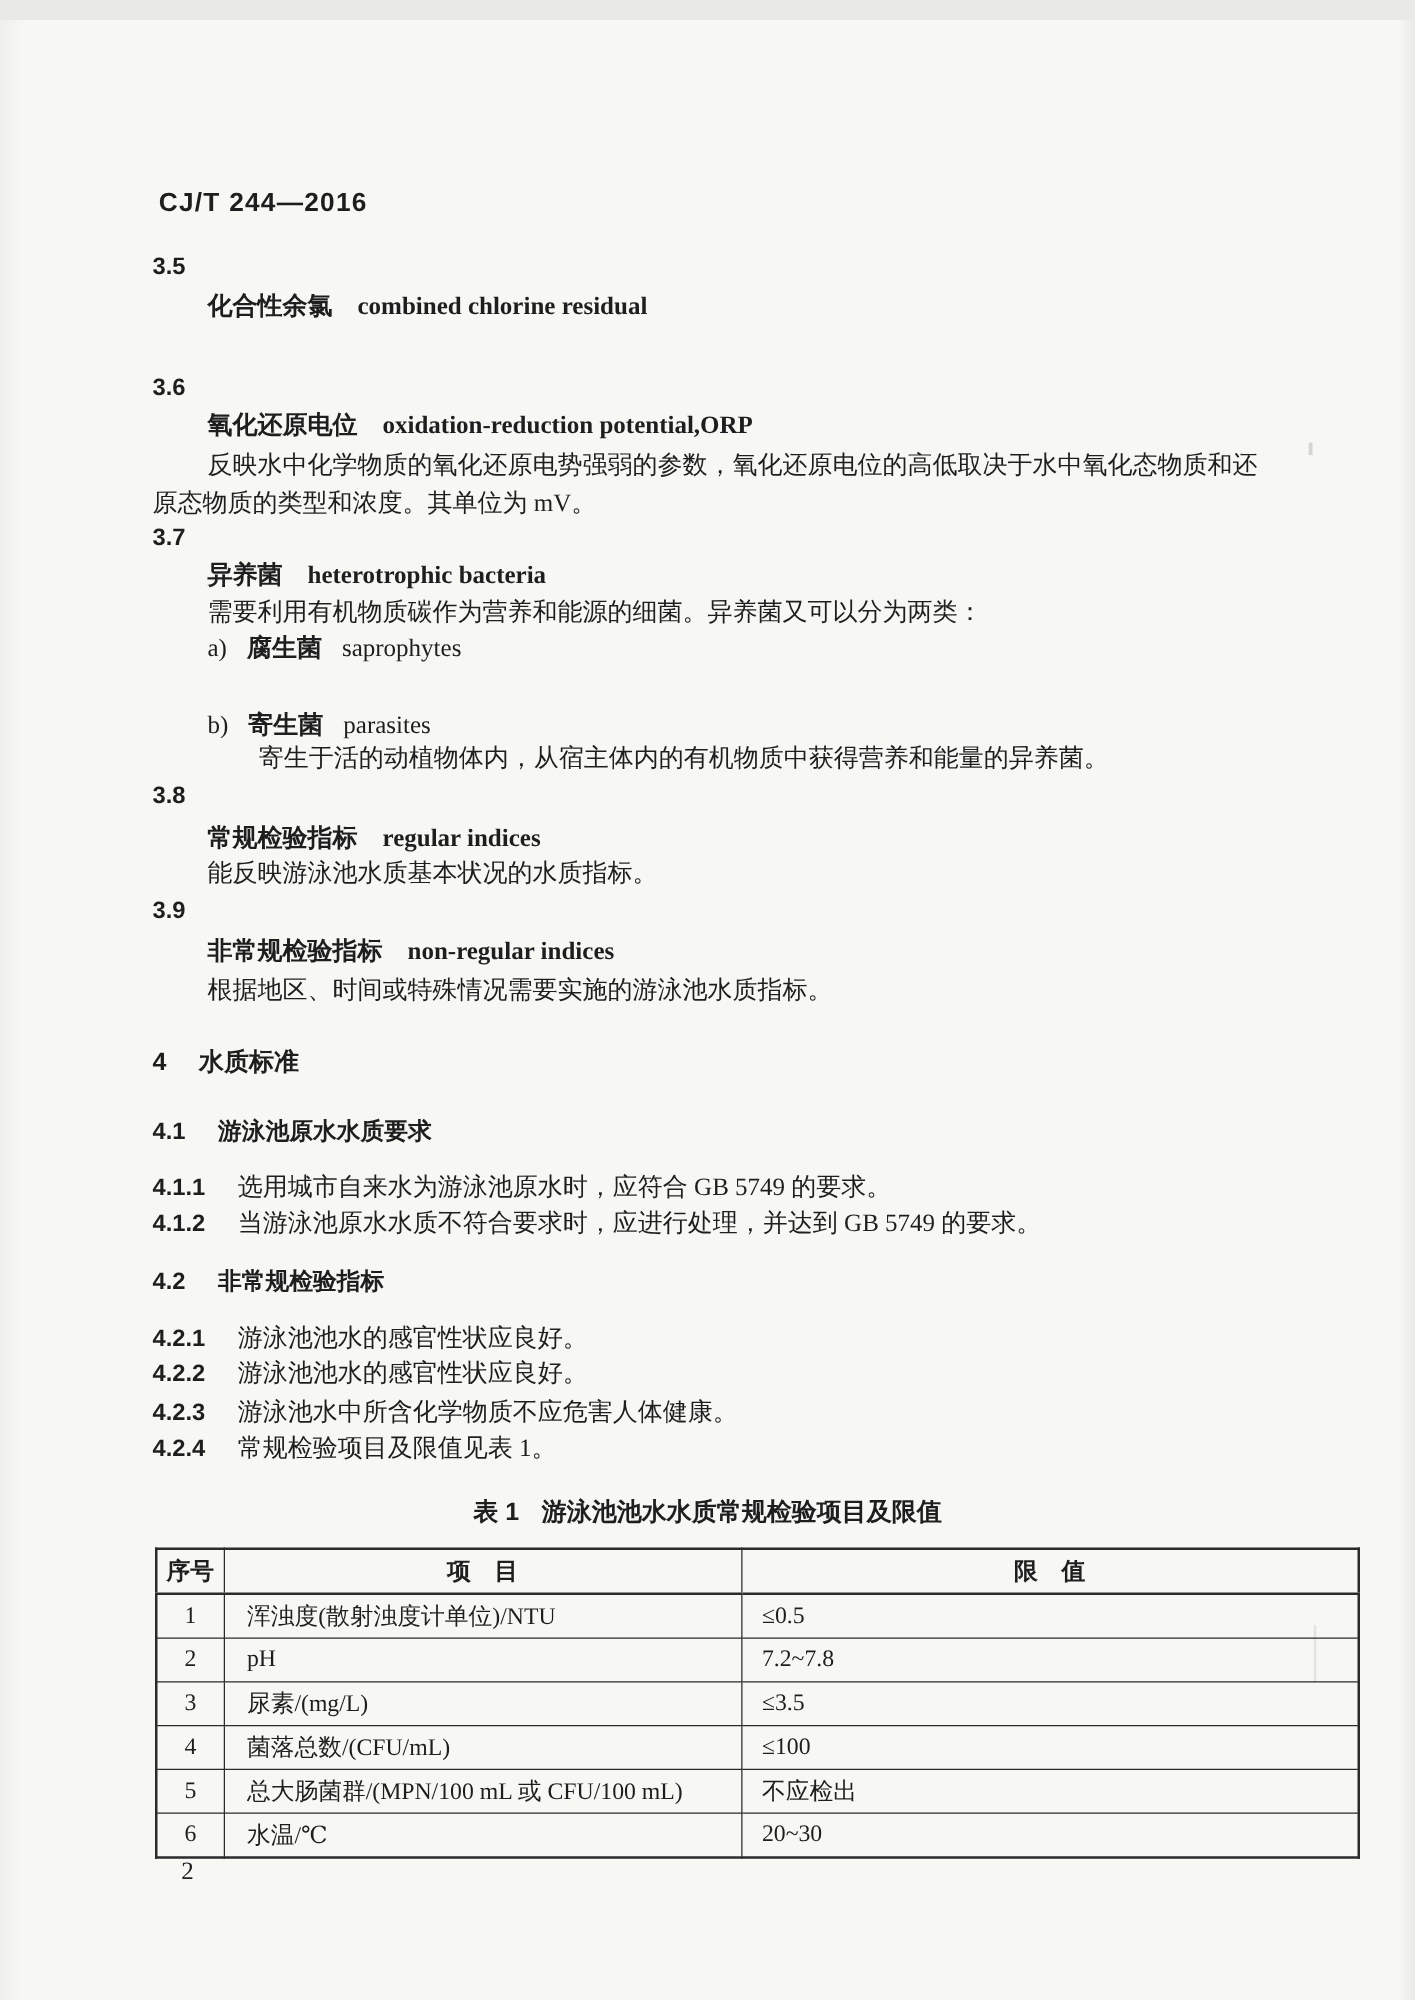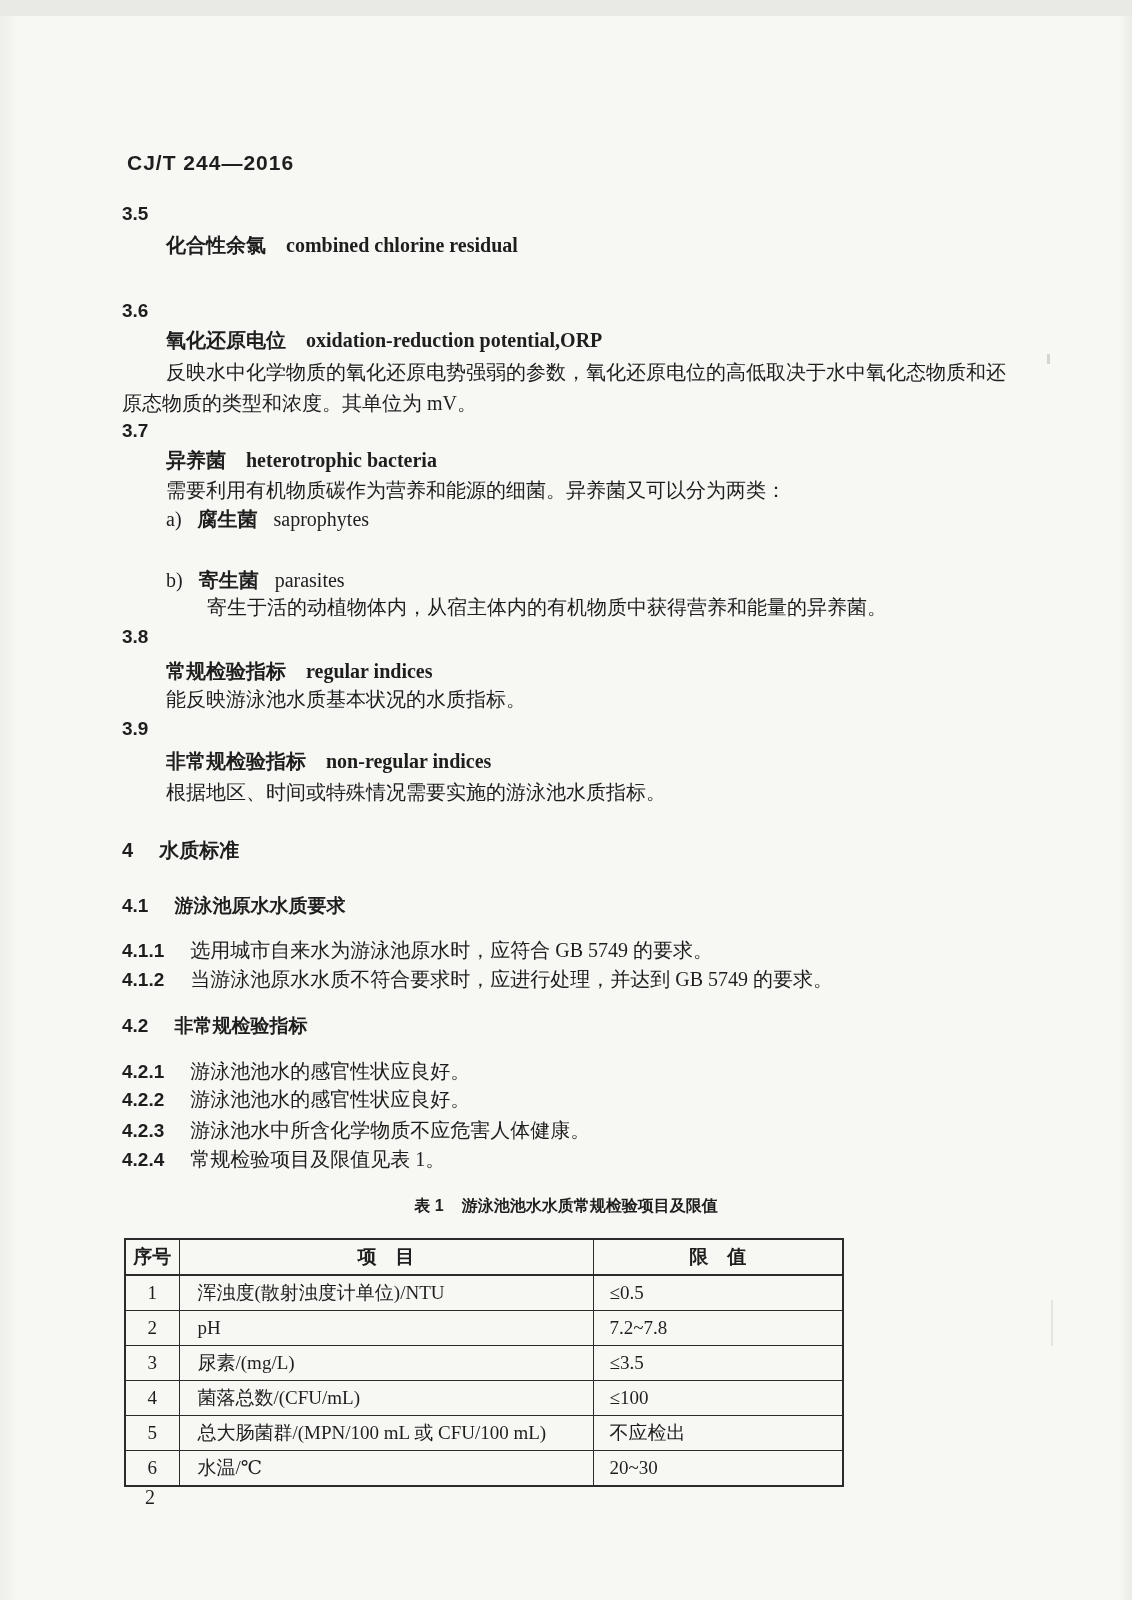--- a/index.html
+++ b/index.html
@@ -26,24 +26,24 @@
   .tline{position:absolute;white-space:nowrap;line-height:30px;font-size:20px;}
   .sans{font-family:var(--sans);}
   .b{font-weight:bold;}
   .doc-code{position:absolute;left:127px;top:135px;font-family:var(--sans);font-weight:bold;font-size:21px;letter-spacing:1px;}
   .clause-num{font-family:var(--sans);font-weight:bold;font-size:19px;}
   .term-zh{font-family:var(--sans);font-weight:bold;}
   .term-en{font-family:var(--serif);font-weight:bold;}
   .gap-lg{display:inline-block;width:26px;}
   .gap-md{display:inline-block;width:20px;}
   .gap-sm{display:inline-block;width:16px;}
-  .caption{position:absolute;left:0;top:1180px;width:1132px;text-align:center;font-family:var(--sans);font-weight:bold;font-size:16px;}
+  .caption{position:absolute;left:0;top:1180px;width:1132px;text-align:center;font-family:var(--sans);font-weight:bold;font-size:20px;}
   .caption .cap-label{margin-right:18px;}
   table.limits{
-    position:absolute;left:124px;top:1222px;width:720px;
+    position:absolute;left:124px;top:1222px;width:964px;
     border-collapse:collapse;table-layout:fixed;
     font-size:19px;font-family:var(--serif);
   }
   table.limits col.c1{width:54px;}
   table.limits col.c2{width:414px;}
   table.limits th,table.limits td{
     border:1px solid var(--border);
     height:34px;padding:0;vertical-align:middle;
   }
   table.limits{border:2px solid var(--border);}

